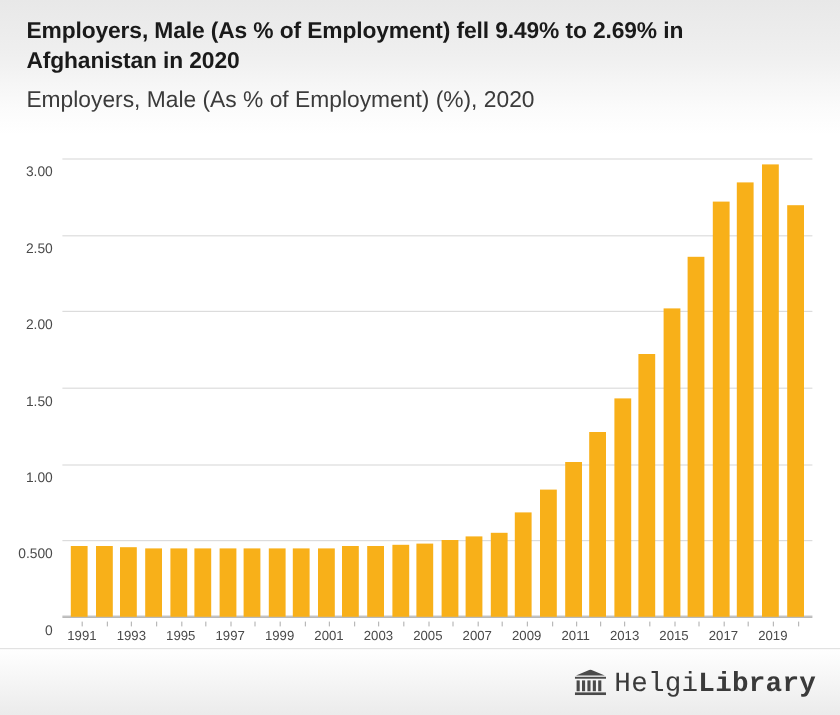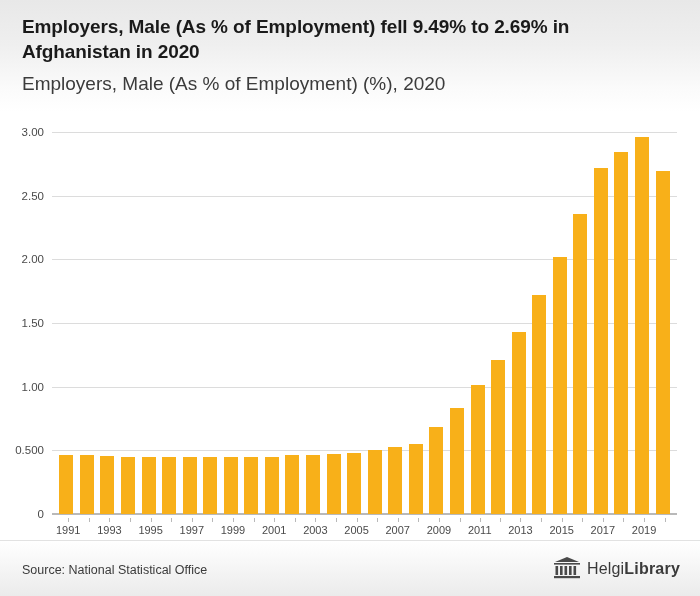--- a/index.html
+++ b/index.html
@@ -71,20 +71,21 @@
     background: #b9b9b9;
   }
   .y-label {
     position: absolute;
     right: 100%;
     margin-right: 8px;
     transform: translateY(-50%);
     font-size: 11.5px;
     color: #4a4a4a;
     white-space: nowrap;
+    margin-top: 12px;
   }
   .bars {
     position: absolute;
     left: 0; right: 0; bottom: 0;
     height: 100%;
     display: flex;
     align-items: flex-end;
     justify-content: space-between;
     padding: 0 4px;
   }
@@ -157,22 +158,22 @@
     align-items: center;
     gap: 7px;
   }
   .logo-mark {
     width: 26px;
     height: 24px;
     position: relative;
     color: #4a4a4a;
   }
   .logo-text {
-    font-family: Liberation Sans, sans-serif;
-    font-size: 16px;
+    font-family: Liberation Mono, monospace;
+    font-size: 23px;
     color: #3a3a3a;
     letter-spacing: 0.2px;
   }
   .logo-text b { font-weight: bold; }
 </style>
 </head>
 <body>
 
 <div class="page">
 
@@ -411,21 +412,20 @@
           </div>
           <div class="tick-slot">
             <span class="tick-mark"></span>
             <span class="tick-text"></span>
           </div>
         </div>
     </div>
   </div>
 
   <div class="footer">
-    <div class="source">Source: National Statistical Office</div>
     <div class="logo">
       <span class="logo-mark">
         <svg width="26" height="24" viewBox="0 0 26 24" aria-hidden="true">
           <g fill="#4a4a4a">
             <rect x="0" y="6" width="26" height="1.6"></rect>
             <rect x="1.5" y="9" width="2.6" height="9"></rect>
             <rect x="6.0" y="9" width="2.6" height="9"></rect>
             <rect x="10.5" y="9" width="2.6" height="9"></rect>
             <rect x="15.0" y="9" width="2.6" height="9"></rect>
             <rect x="19.5" y="9" width="2.6" height="9"></rect>

